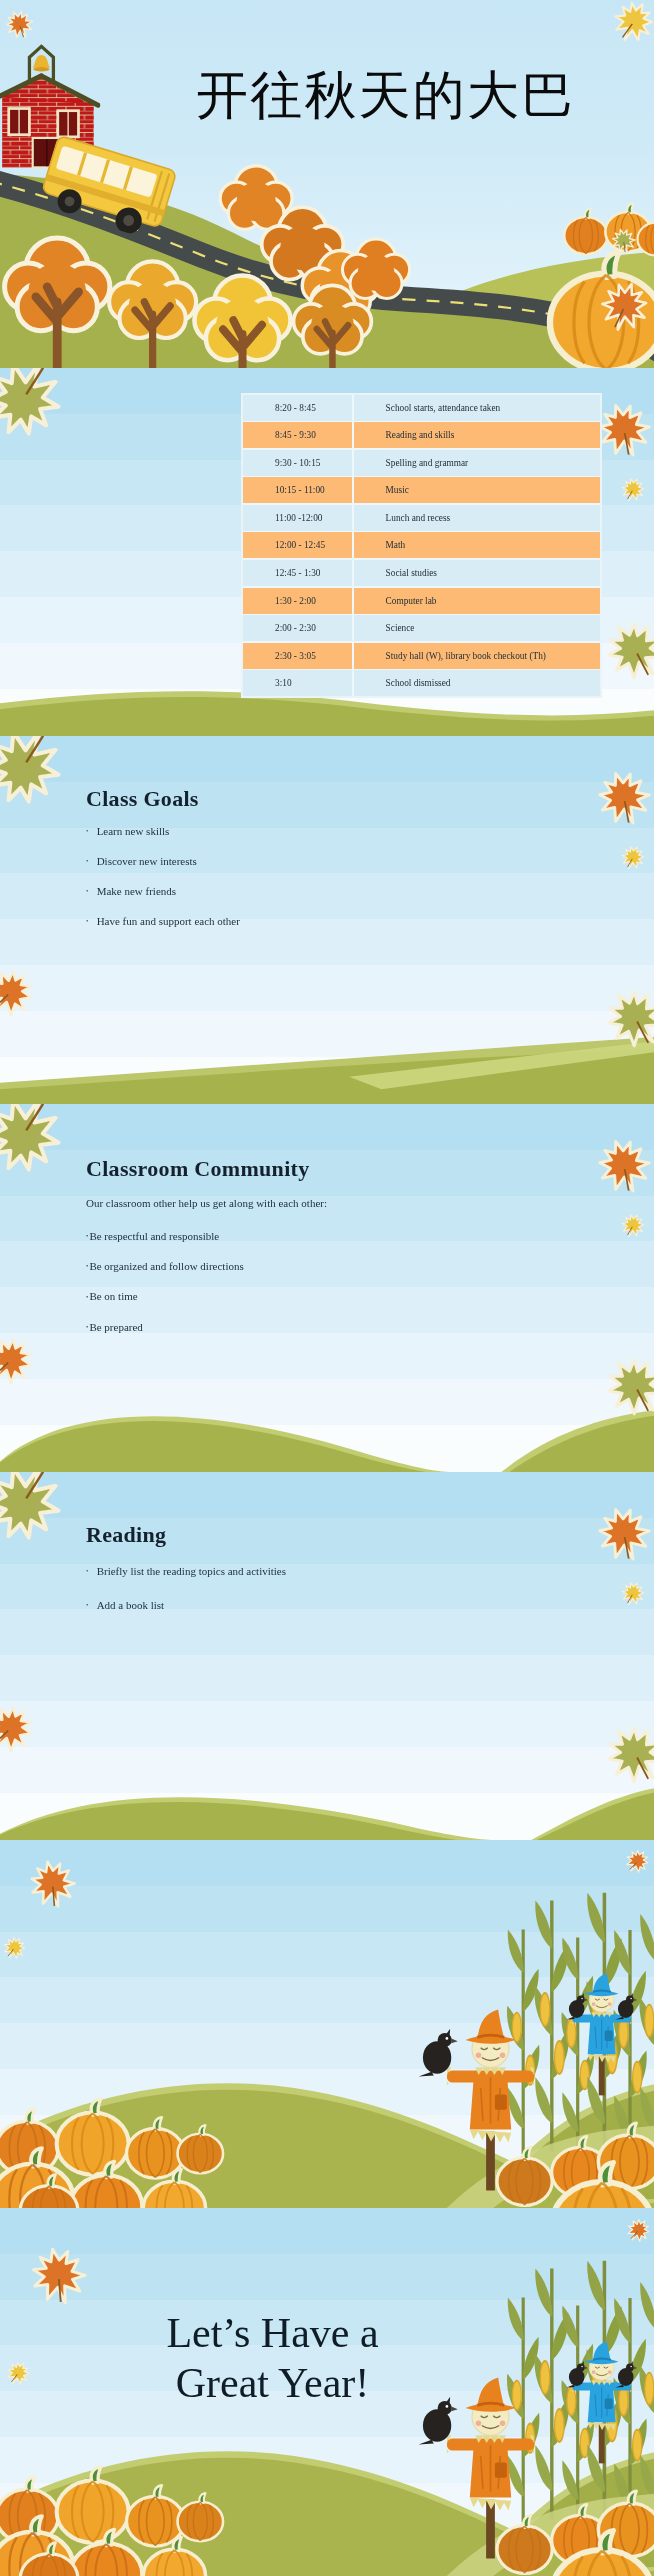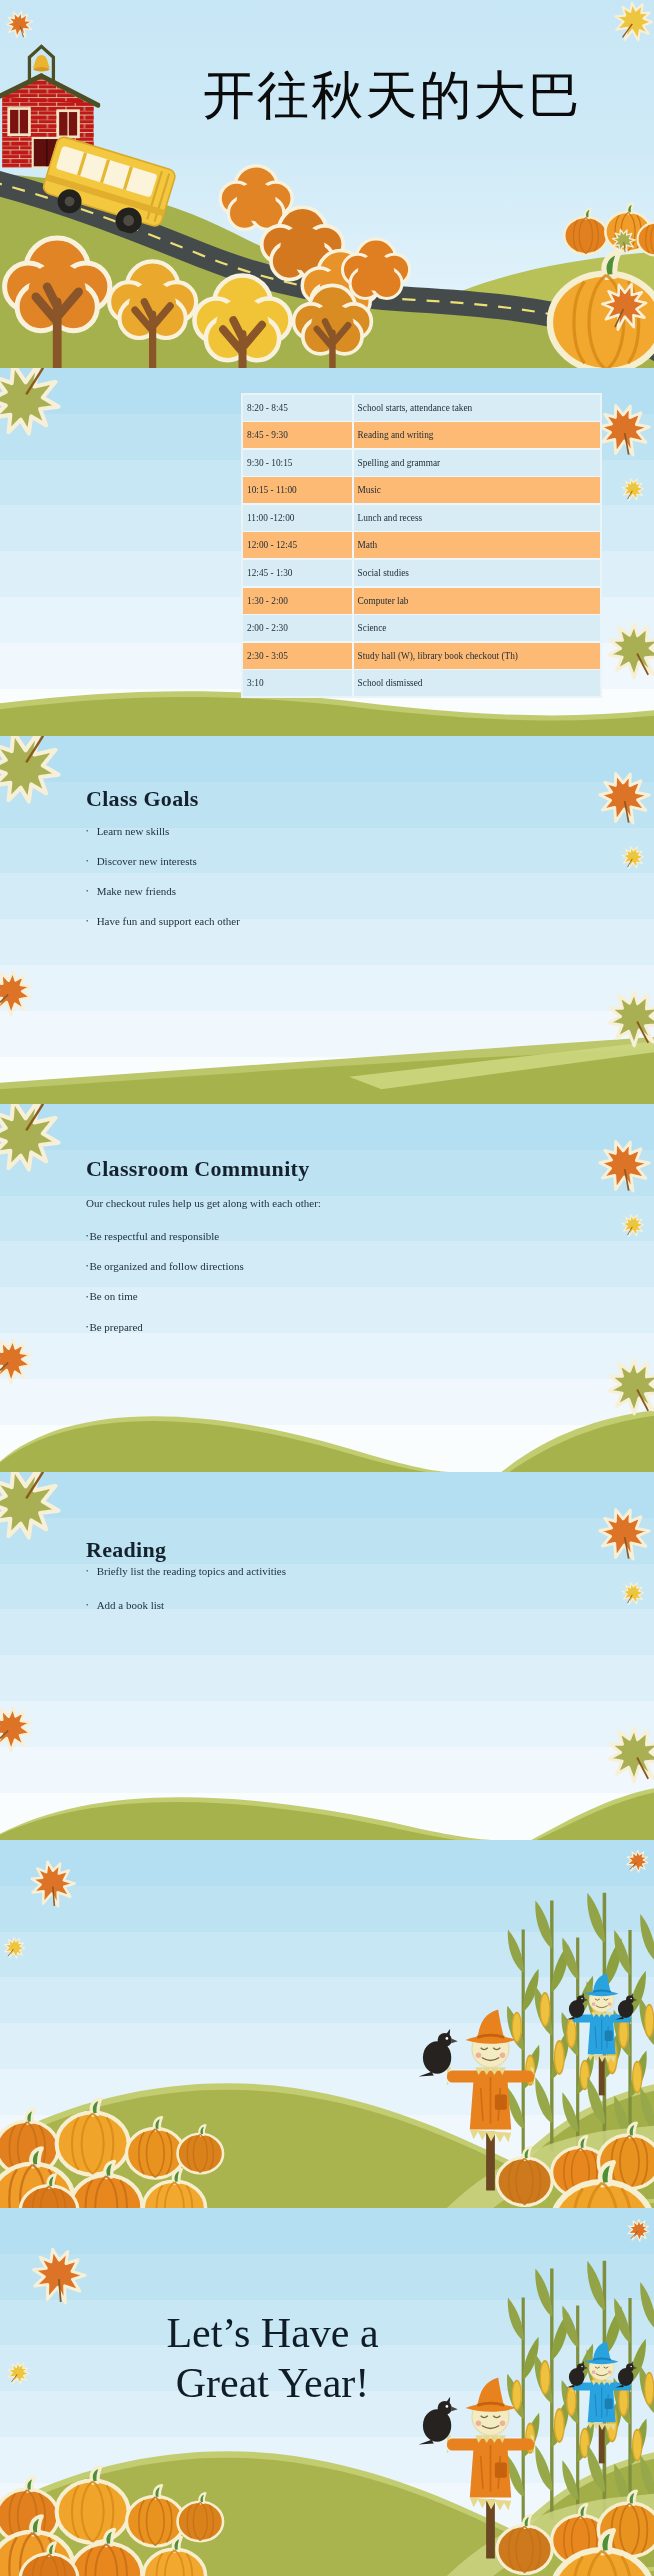--- a/index.html
+++ b/index.html
@@ -3,26 +3,26 @@
 <meta charset="utf-8">
 <style>
   html,body{margin:0;padding:0}
   body{width:654px;background:#fff;font-family:"Liberation Serif","DejaVu Serif",serif;color:#1b2a38}
   .slide{position:relative;width:654px;height:368px;overflow:hidden}
   .sky{background:linear-gradient(180deg,#b4def1 0,#b4def1 46px,#bde3f3 46px,#bde3f3 92px,#c7e7f5 92px,#c7e7f5 137px,#d2ebf7 137px,#d2ebf7 183px,#ddf0f9 183px,#ddf0f9 229px,#e7f4fb 229px,#e7f4fb 275px,#f1f8fd 275px,#f1f8fd 321px,#fafdfe 321px,#fafdfe 368px)}
   .sky1{background:linear-gradient(180deg,#c7e6f5,#cfeaf7 40%,#def1fa 75%,#ebf7fc)}
   .scene{position:absolute;left:0;top:0;width:654px;height:368px;z-index:1}
   .txt{position:absolute;z-index:3}
   h1,h2{margin:0;font-weight:700;color:#15222e;letter-spacing:0.3px}
-  .cjk-title{font-weight:400;font-size:52px;letter-spacing:2.2px;color:#0b0b0b;white-space:nowrap;text-align:center}
+  .cjk-title{font-weight:400;font-size:52px;letter-spacing:2.2px;color:#0b0b0b;white-space:nowrap;}
   .stitle{font-size:22px;line-height:1.15}
   .sub{margin-top:8.7px;font-size:9px;line-height:1.4;color:#243441;width:128px}
   .t2wrap{left:61px;top:122px;width:153px}
   .sched{left:241px;top:24.5px;width:357px;border:2.7px solid #e9f4f9;background:#eef7fb;display:grid;grid-template-columns:109px 1fr;grid-auto-rows:26px;row-gap:1.6px;column-gap:1.6px}
-  .tc{display:flex;align-items:center;font-size:9.3px;color:#1d2a36;padding-left:4px}
+  .tc{display:flex;align-items:center;font-size:9.3px;color:#1d2a36;padding-left:32px}
   .ra{background:#d8ecf5}.rb{background:#fdba74}
   .content{left:86px;width:414px}
   .li{display:flex;align-items:flex-start;font-size:11px;line-height:14px;margin-bottom:16px;color:#233240}
   .li .dot{font-size:7px;line-height:14px;color:#4e5e6a;margin-right:8.2px}
   .li5{margin-bottom:19.6px}
   .li4{font-size:11px;line-height:14px;margin-bottom:16px;color:#233240}
   .li4 .pfx{font-size:6.5px;vertical-align:1.6px;margin-right:1.1px;color:#37485a}
   .intro{font-size:11px;line-height:14px;margin-bottom:18.5px;color:#233240}
   .bigserif{font-size:52px;line-height:1.18;font-weight:400;color:#101c26;white-space:nowrap}
   .closing{font-size:42px;line-height:1.18;font-weight:400;color:#101c26;text-align:center}
@@ -172,21 +172,21 @@
     <path d="M0,626 C250,597 430,595 700,628 C900,649 1050,652 1200,638 L1200,675 L0,675 Z" fill="#a6b24b"></path>
     <use href="#leaf" x="-30" y="-20" width="150" height="150" transform="rotate(205 45 55)" style="--c:#a9b054"></use>
     <use href="#leaf" x="1092" y="62" width="105" height="105" transform="rotate(-18 1144 114)" style="--c:#dd7326"></use>
     <use href="#leaf" x="1138" y="200" width="46" height="46" transform="rotate(22 1161 223)" style="--c:#eec53e"></use>
     <use href="#leaf" x="1108" y="462" width="115" height="115" transform="rotate(-35 1165 519)" style="--c:#a9b054"></use>
   </svg>
   <div class="txt sched">
     <div class="tc ra">8:20 - 8:45</div>
       <div class="tc ra">School starts, attendance taken</div>
     <div class="tc rb">8:45 - 9:30</div>
-      <div class="tc rb">Reading and writing</div>
+      <div class="tc rb">Reading and skills</div>
     <div class="tc ra">9:30 - 10:15</div>
       <div class="tc ra">Spelling and grammar</div>
     <div class="tc rb">10:15 - 11:00</div>
       <div class="tc rb">Music</div>
     <div class="tc ra">11:00 -12:00</div>
       <div class="tc ra">Lunch and recess</div>
     <div class="tc rb">12:00 - 12:45</div>
       <div class="tc rb">Math</div>
     <div class="tc ra">12:45 - 1:30</div>
       <div class="tc ra">Social studies</div>
@@ -240,41 +240,41 @@
     <path d="M920,675 C1000,612 1090,576 1200,562 L1200,675 Z" fill="#c2cc71"></path>
     <path d="M935,675 C1010,622 1100,586 1200,572 L1200,675 Z" fill="#a6b24b"></path>
     <use href="#leaf" x="-30" y="-20" width="150" height="150" transform="rotate(205 45 55)" style="--c:#a9b054"></use>
     <use href="#leaf" x="1092" y="62" width="105" height="105" transform="rotate(-18 1144 114)" style="--c:#dd7326"></use>
     <use href="#leaf" x="1138" y="200" width="46" height="46" transform="rotate(22 1161 223)" style="--c:#eec53e"></use>
     <use href="#leaf" x="-28" y="425" width="92" height="92" transform="rotate(40 18 471)" style="--c:#dd7326"></use>
     <use href="#leaf" x="1108" y="462" width="115" height="115" transform="rotate(-35 1165 519)" style="--c:#a9b054"></use>
   </svg>
   <h2 class="txt stitle" style="left:86px;top:52px">Classroom Community</h2>
   <div class="txt content" style="top:92px">
-    <div class="intro">Our checkout rules help us get along with each other:</div>
+    <div class="intro">Our classroom other help us get along with each other:</div>
     <div class="li4"><span class="pfx">•</span><span>Be respectful and responsible</span></div>
     <div class="li4"><span class="pfx">•</span><span>Be organized and follow directions</span></div>
     <div class="li4"><span class="pfx">•</span><span>Be on time</span></div>
     <div class="li4"><span class="pfx">•</span><span>Be prepared</span></div>
   </div>
 </section>
 
 <section class="slide sky">
   <svg class="scene" viewBox="0 0 1200 675">
     <path d="M-20,675 C140,580 400,570 760,652 C860,674 910,678 950,675 Z" fill="#c2cc71"></path>
     <path d="M-20,675 C145,590 400,580 755,660 C850,680 905,684 945,680 Z" fill="#a6b24b"></path>
     <path d="M975,675 C1050,634 1120,596 1200,580 L1200,675 Z" fill="#c2cc71"></path>
     <path d="M985,675 C1058,640 1125,604 1200,588 L1200,675 Z" fill="#a6b24b"></path>
     <use href="#leaf" x="-30" y="-20" width="150" height="150" transform="rotate(205 45 55)" style="--c:#a9b054"></use>
     <use href="#leaf" x="1092" y="62" width="105" height="105" transform="rotate(-18 1144 114)" style="--c:#dd7326"></use>
     <use href="#leaf" x="1138" y="200" width="46" height="46" transform="rotate(22 1161 223)" style="--c:#eec53e"></use>
     <use href="#leaf" x="-28" y="425" width="92" height="92" transform="rotate(40 18 471)" style="--c:#dd7326"></use>
     <use href="#leaf" x="1108" y="462" width="115" height="115" transform="rotate(-35 1165 519)" style="--c:#a9b054"></use>
   </svg>
-  <h2 class="txt stitle" style="left:86px;top:65px">Reading</h2>
+  <h2 class="txt stitle" style="left:86px;top:50px">Reading</h2>
   <div class="txt content" style="top:92px">
     <div class="li li5">
         <span class="dot">•</span>
         <span>Briefly list the reading topics and activities</span>
       </div>
     <div class="li li5">
         <span class="dot">•</span>
         <span>Add a book list</span>
       </div>
   </div>

